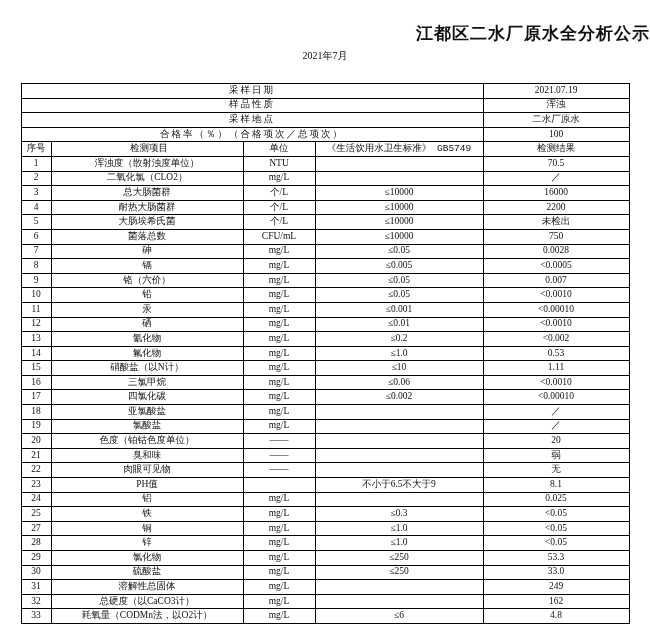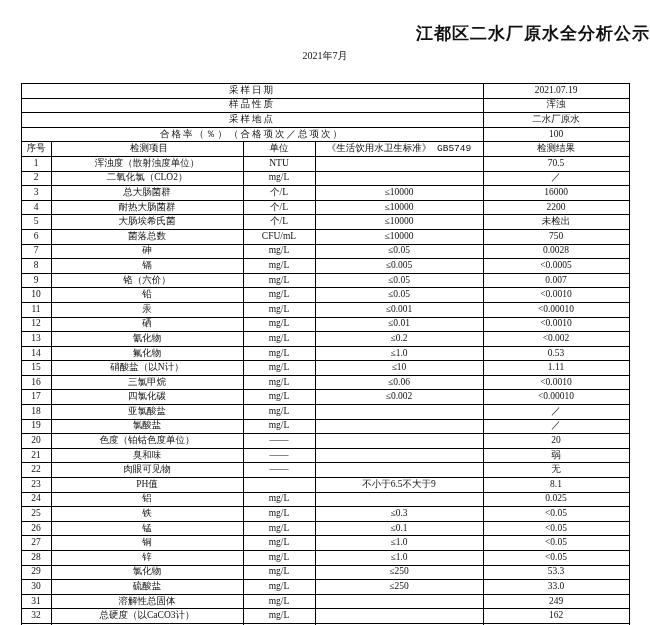--- a/index.html
+++ b/index.html
@@ -290,27 +290,20 @@
           <td>0.025</td>
         </tr>
       <tr>
           <td>25</td>
           <td class="left">铁</td>
           <td>mg/L</td>
           <td>≤0.3</td>
           <td>&lt;0.05</td>
         </tr>
       <tr>
-          <td>26</td>
-          <td class="left">锰</td>
-          <td>mg/L</td>
-          <td>≤0.1</td>
-          <td>&lt;0.05</td>
-        </tr>
-      <tr>
           <td>27</td>
           <td class="left">铜</td>
           <td>mg/L</td>
           <td>≤1.0</td>
           <td>&lt;0.05</td>
         </tr>
       <tr>
           <td>28</td>
           <td class="left">锌</td>
           <td>mg/L</td>

